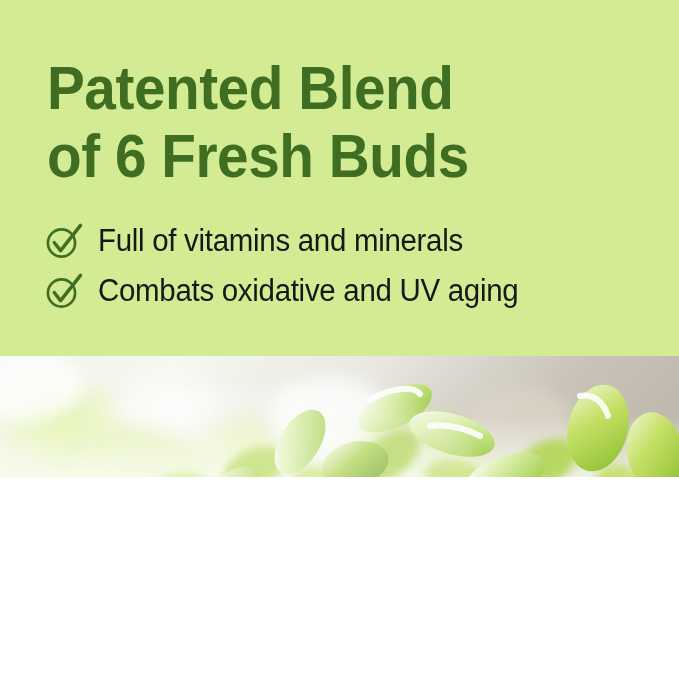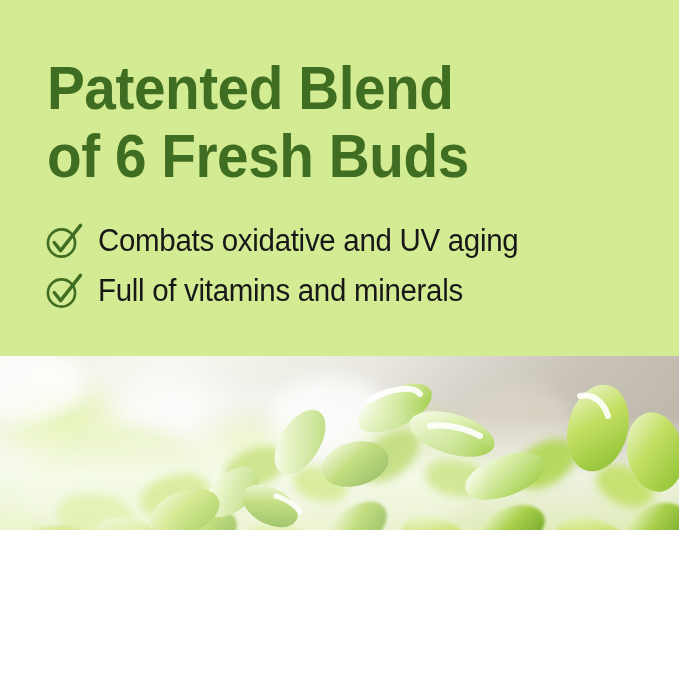--- a/index.html
+++ b/index.html
@@ -8,21 +8,21 @@
     padding: 0;
     background: #ffffff;
   }
   body {
     font-family: "Liberation Sans", "DejaVu Sans", sans-serif;
   }
 
   .card {
     position: relative;
     width: 679px;
-    height: 530px;
+    height: 477px;
     overflow: hidden;
     background: #ef4444;
   }
 
   
   .panel {
     position: absolute;
     left: 0;
     top: 0;
     width: 679px;
@@ -106,29 +106,29 @@
     <div class="headline">Patented Blend
 of 6 Fresh Buds</div>
 
     <div class="bullets">
 
       <div class="bullet-row">
         <svg class="check-icon" viewBox="0 0 40 38">
           <circle cx="17.5" cy="21" r="13.6" fill="none" stroke="#3f6d21" stroke-width="2.6"></circle>
           <path d="M10.2 20.5 L16.6 28.6 L36.5 3.4" fill="none" stroke="#3f6d21" stroke-width="3.4" stroke-linecap="round" stroke-linejoin="round"></path>
         </svg>
-        <span class="bullet-text">Combats oxidative and UV aging</span>
+        <span class="bullet-text">Full of vitamins and minerals</span>
       </div>
 
       <div class="bullet-row">
         <svg class="check-icon" viewBox="0 0 40 38">
           <circle cx="17.5" cy="21" r="13.6" fill="none" stroke="#3f6d21" stroke-width="2.6"></circle>
           <path d="M10.2 20.5 L16.6 28.6 L36.5 3.4" fill="none" stroke="#3f6d21" stroke-width="3.4" stroke-linecap="round" stroke-linejoin="round"></path>
         </svg>
-        <span class="bullet-text">Full of vitamins and minerals</span>
+        <span class="bullet-text">Combats oxidative and UV aging</span>
       </div>
 
     </div>
   </div>
 
   <div class="photo">
     <svg class="photo-svg" viewBox="0 0 679 323" preserveAspectRatio="none">
       <defs>
         <linearGradient id="bgsky" x1="0" y1="0" x2="1" y2="0.45">
           <stop offset="0%" stop-color="#eef3e6"></stop>

